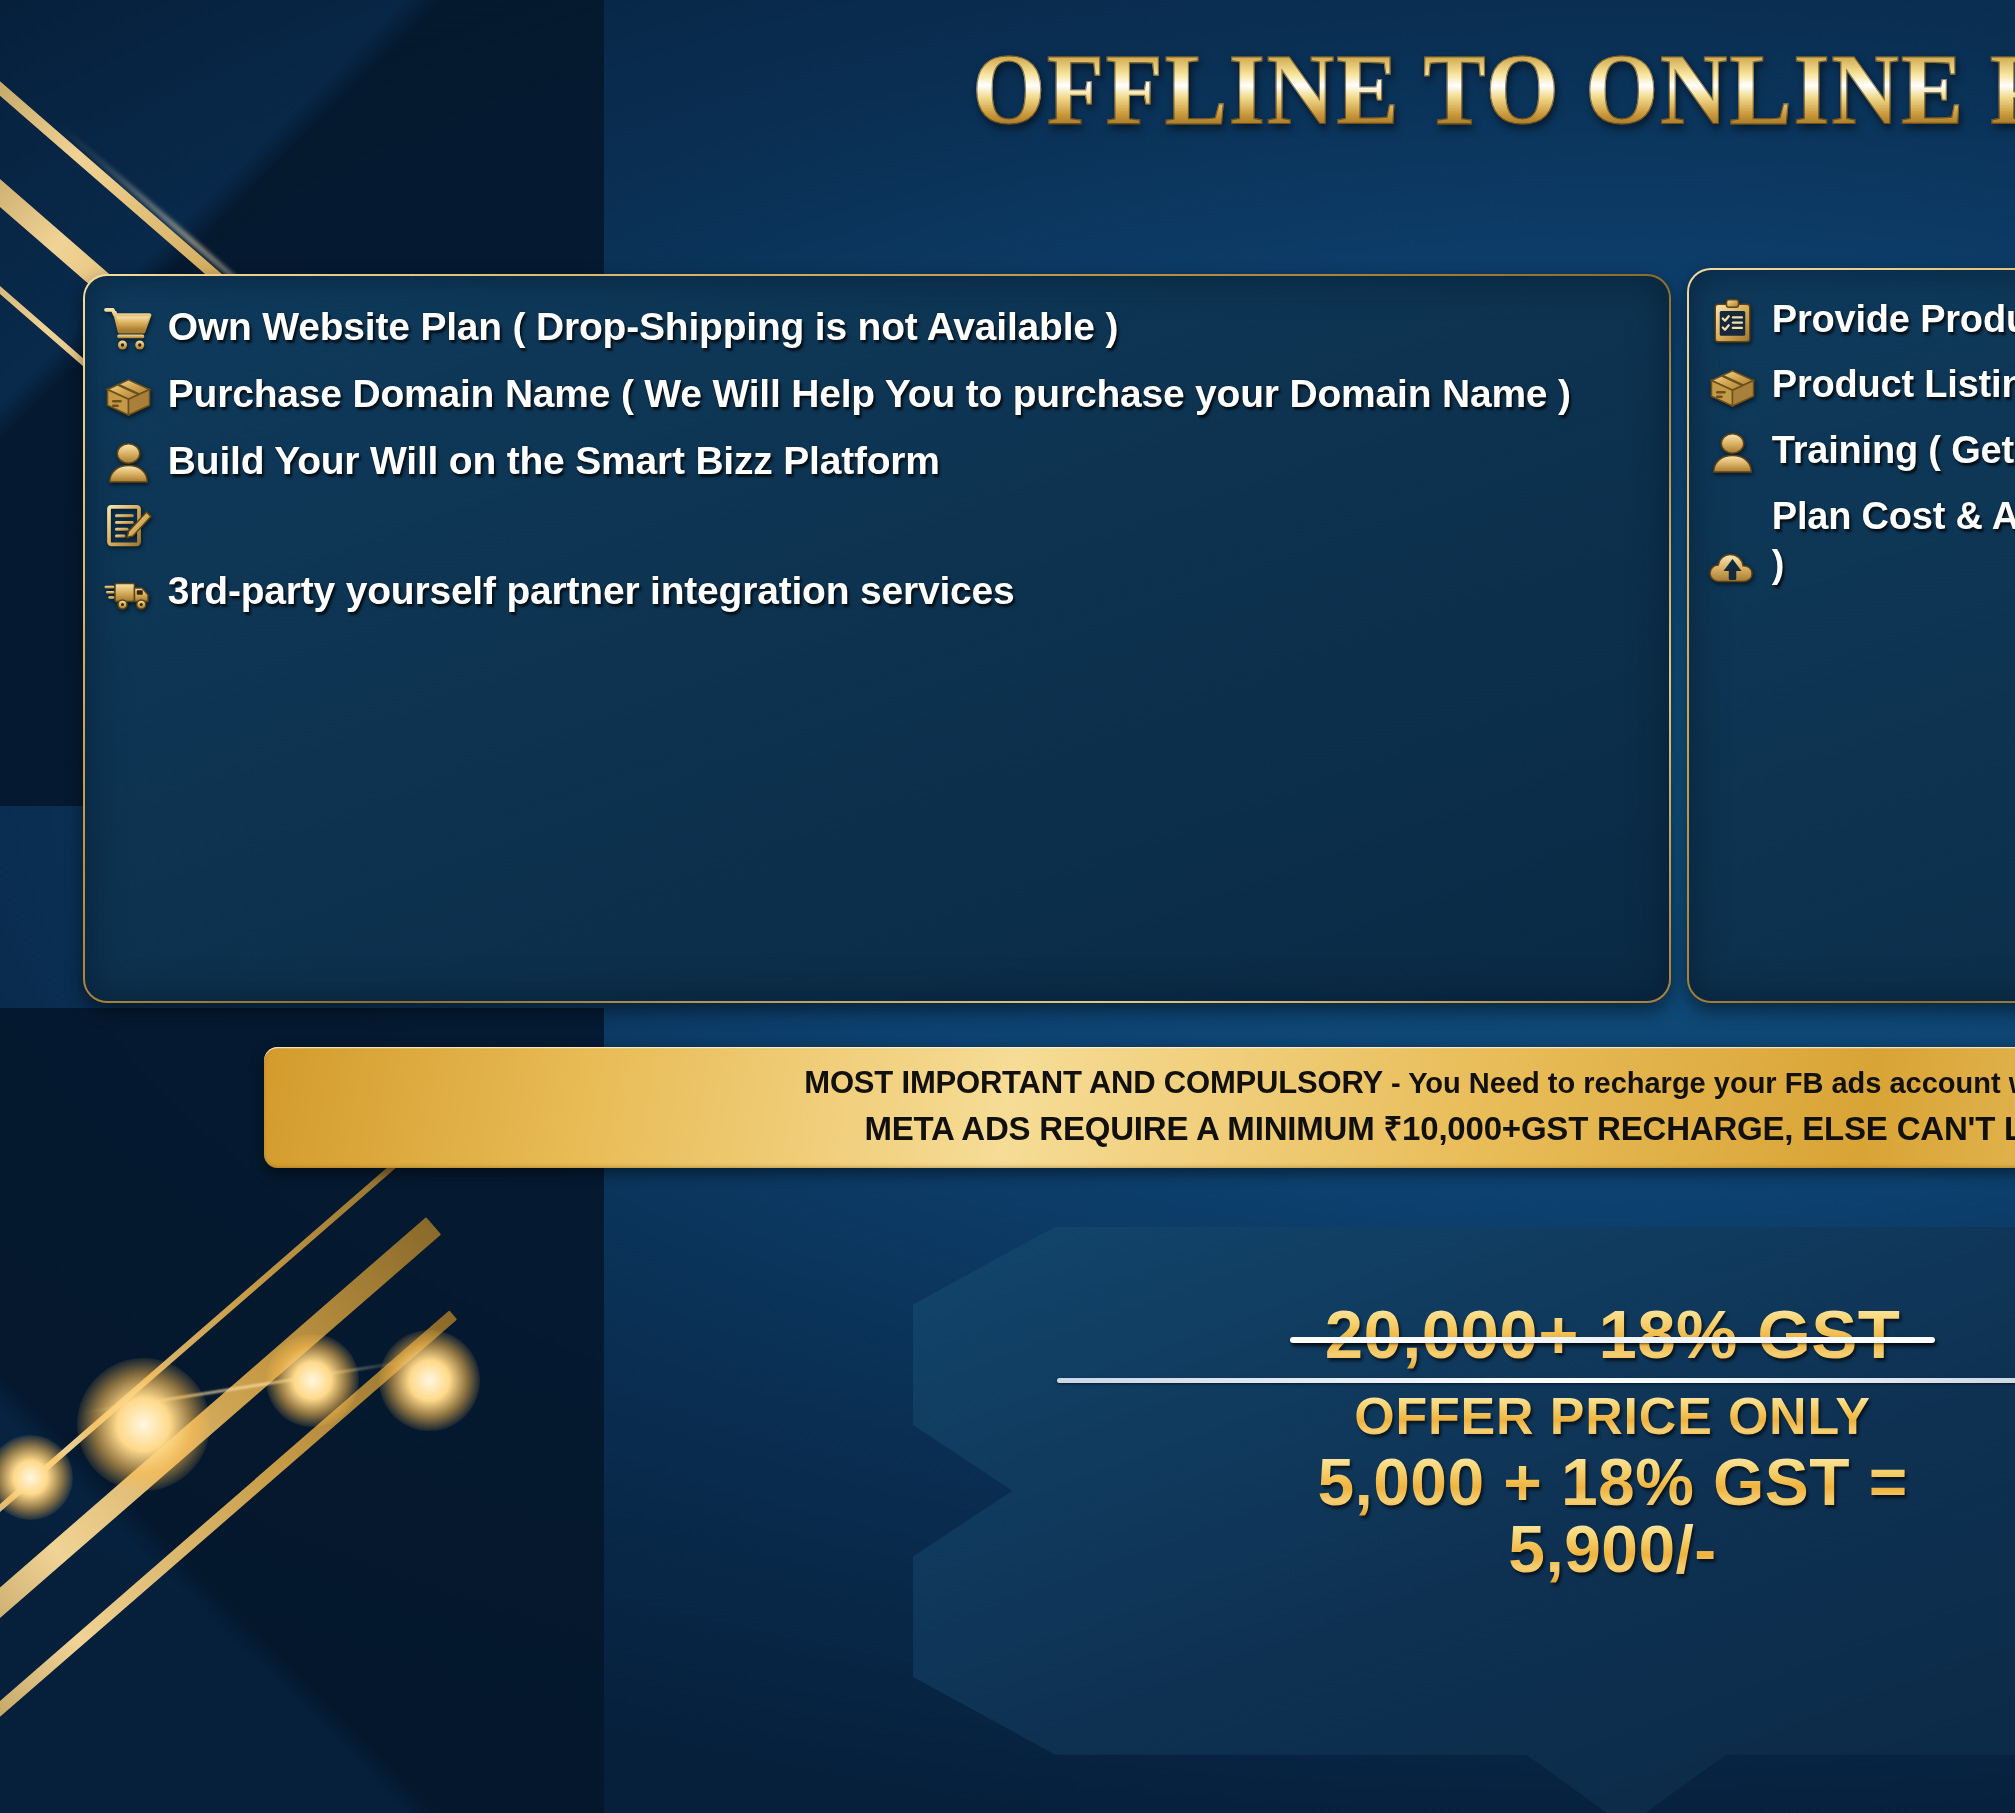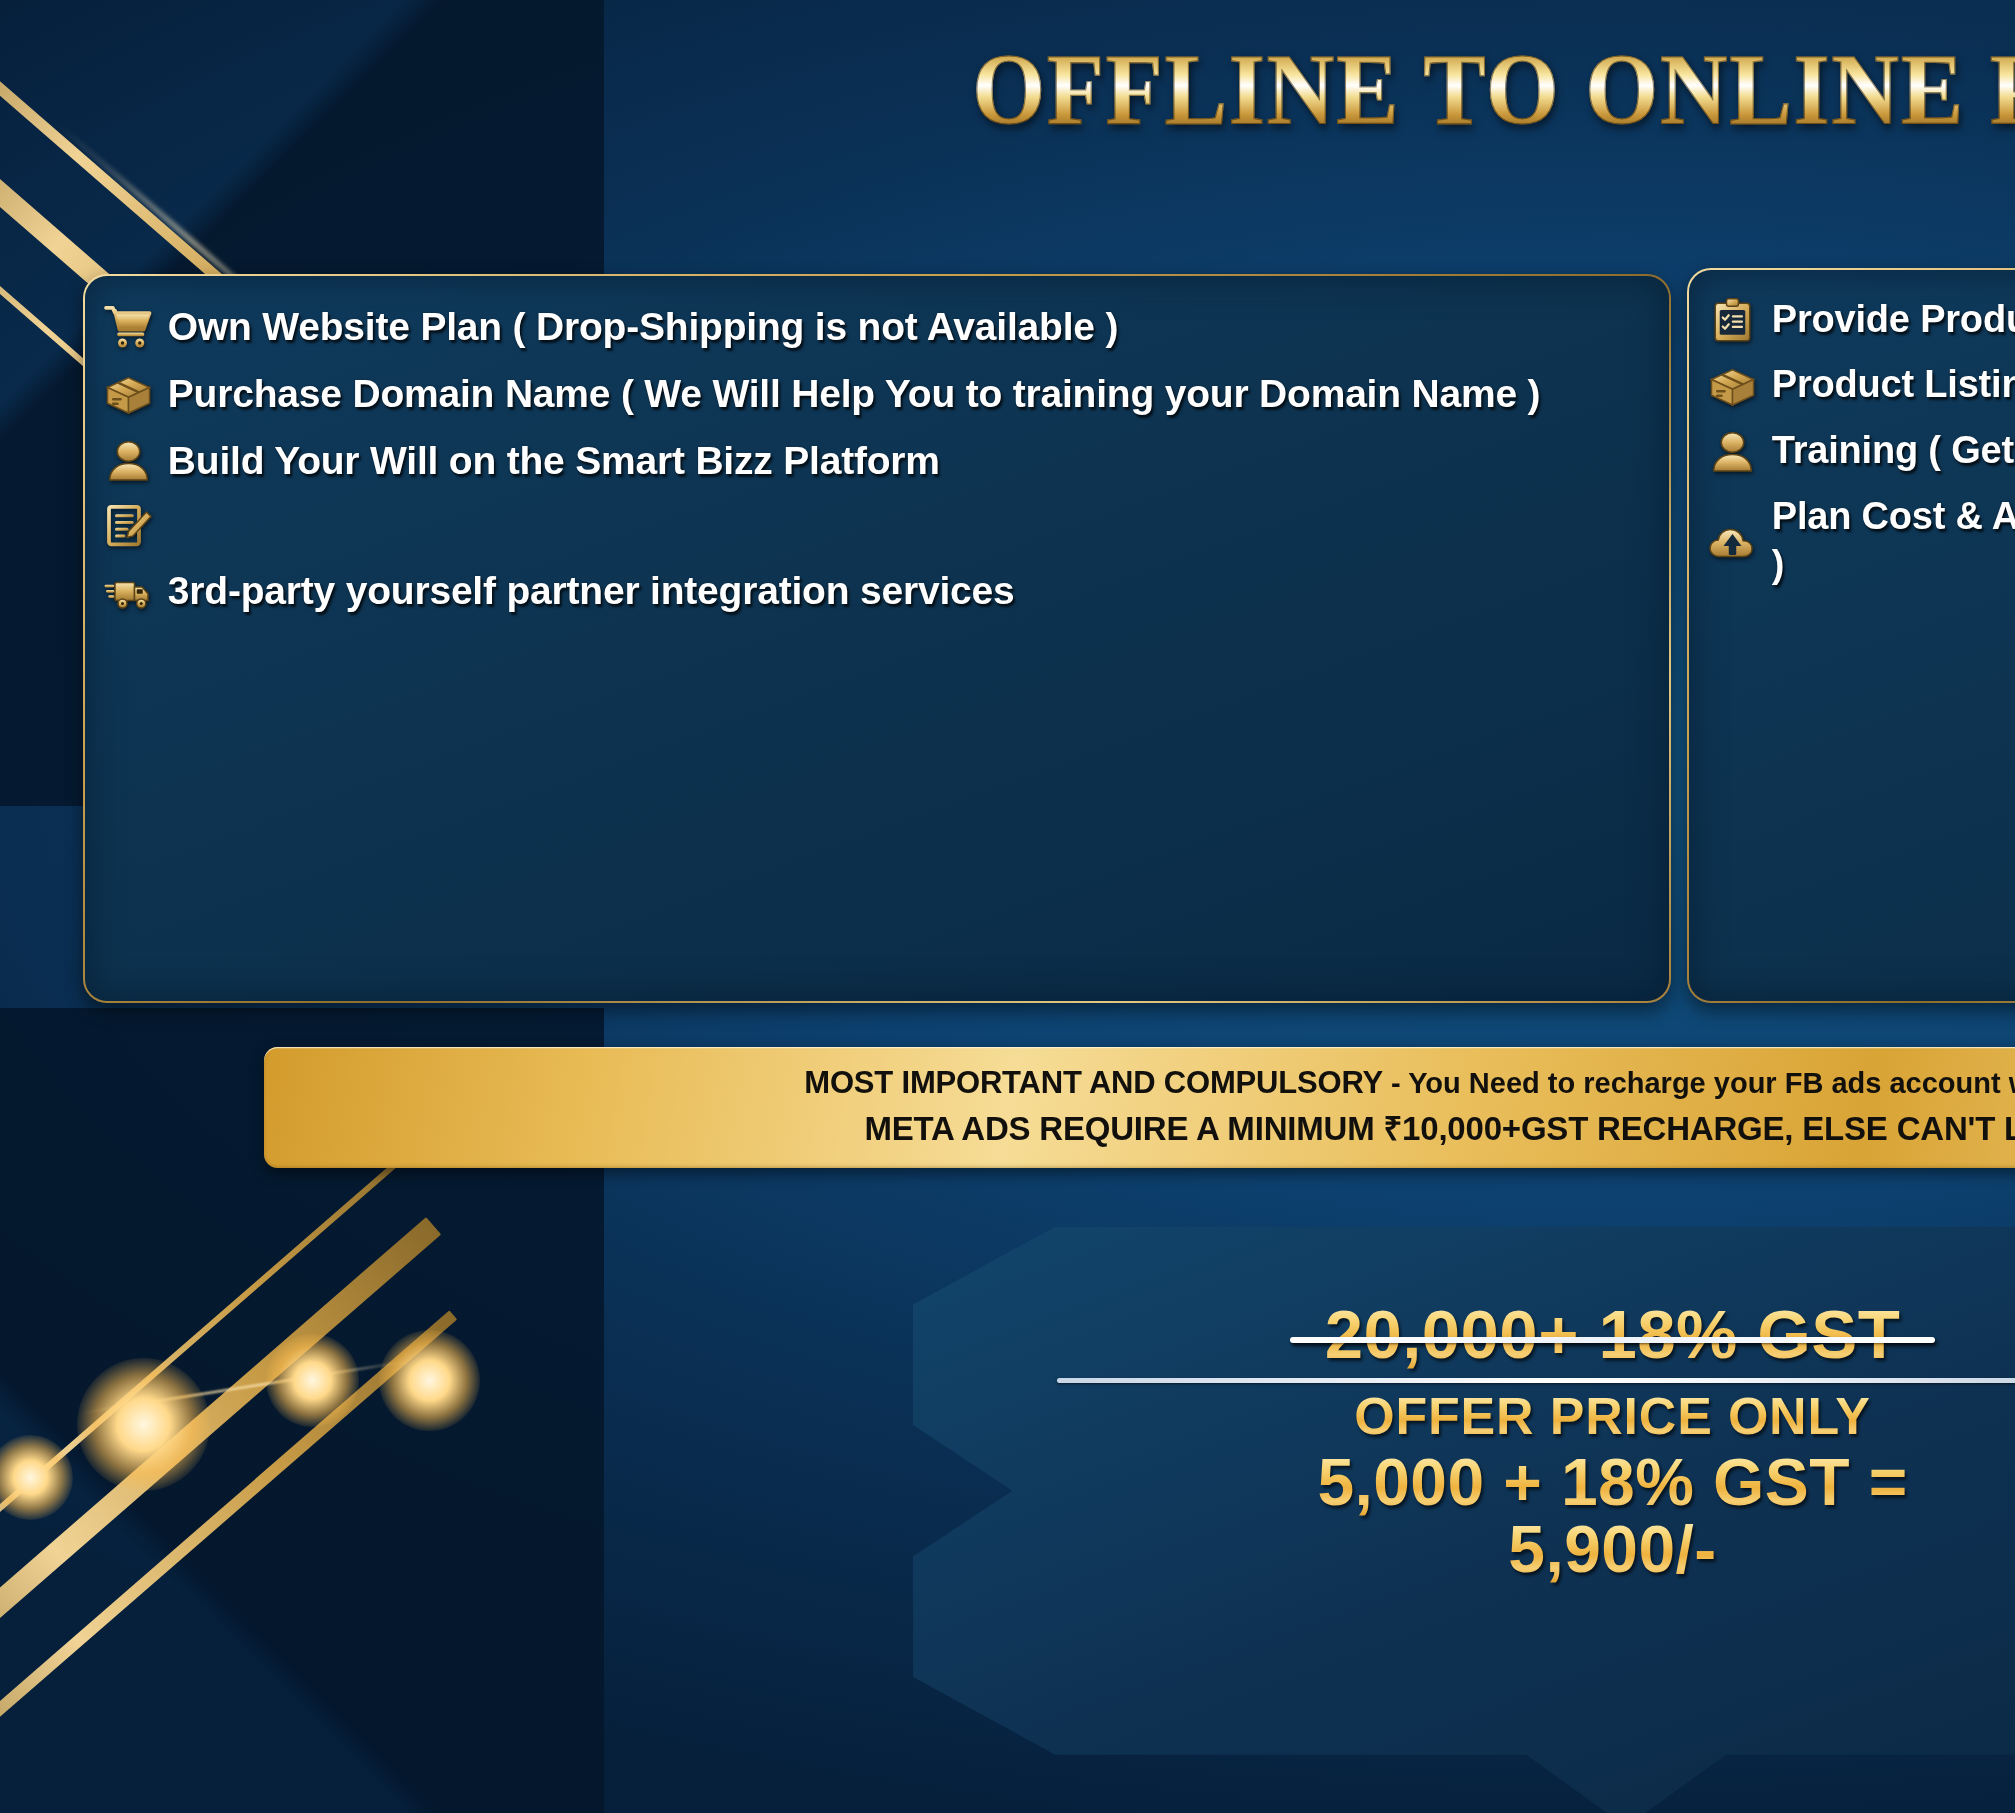--- a/index.html
+++ b/index.html
@@ -53,21 +53,21 @@
     background-image:
       linear-gradient(160deg,#0f3a5c 0%,#0d3350 45%,#0a2a45 100%),
       linear-gradient(150deg,#f3dca0 0%,#caa04e 30%,#8e6c2c 55%,#e4c882 80%,#a9803a 100%);
     background-origin:border-box;background-clip:padding-box,border-box;
     box-shadow:0 7.3px 18.5px rgba(0,0,0,.45), inset 0 0 36px rgba(3,20,38,.55);
     padding:25px 18.5px 16px 18.5px;
   }
   #card-left{left:83px;top:274px;width:1588px;height:729px;}
   #card-right{left:1687px;top:268px;width:1457px;height:735px;}
 
-  .feat{display:flex;align-items:center;gap:15.3px;margin-bottom:17px;}
+  .feat{display:flex;align-items:flex-end;gap:15.3px;margin-bottom:17px;}
   .feat:last-child{margin-bottom:0;}
   .ficon{flex:0 0 auto;width:49px;height:45px;position:relative;margin-top:1.6px;
          filter:drop-shadow(1.6px 2.8px 2px rgba(0,0,0,.6));}
   .ficon svg{width:100%;height:100%;display:block;}
   .ftext{
     font-size:39px;font-weight:700;line-height:1.26;color:#ffffff;letter-spacing:-0.2px;
     text-shadow:2px 2.8px 2.4px rgba(0,0,0,.72), 0 0 1.2px rgba(0,0,0,.5);
     padding-top:0.8px;
   }
   #card-right .ftext{font-size:38px;}
@@ -182,21 +182,21 @@
               </linearGradient>
             </defs>
           <path d="M4 22 L32 9 L60 22 L32 35 Z" fill="url(#g2)" stroke="#6d4f1c" stroke-width="2"></path>
           <path d="M4 22 L4 43 L32 56 L32 35 Z" fill="#c49a48" stroke="#6d4f1c" stroke-width="2"></path>
           <path d="M60 22 L60 43 L32 56 L32 35 Z" fill="#a8803a" stroke="#6d4f1c" stroke-width="2"></path>
           <path d="M18 15.5 L46 28.5" stroke="#6d4f1c" stroke-width="3"></path>
           <rect x="10" y="36" width="13" height="3.4" rx="1.5" fill="#6d4f1c"></rect>
           <rect x="10" y="42" width="9" height="3.4" rx="1.5" fill="#6d4f1c"></rect>
         </svg>
       </span>
-      <span class="ftext">Purchase Domain Name ( We Will Help You to training your Domain Name )</span>
+      <span class="ftext">Purchase Domain Name ( We Will Help You to purchase your Domain Name )</span>
     </div>
 
     <div class="feat">
       <span class="ficon">
         <svg viewBox="0 0 64 60">
             <defs>
               <linearGradient id="g3" x1="0" y1="0" x2="0" y2="1">
           <stop offset="0" stop-color="#f7e7b9"></stop>
                 <stop offset=".5" stop-color="#dcb264"></stop>
                 <stop offset="1" stop-color="#a57c33"></stop>

